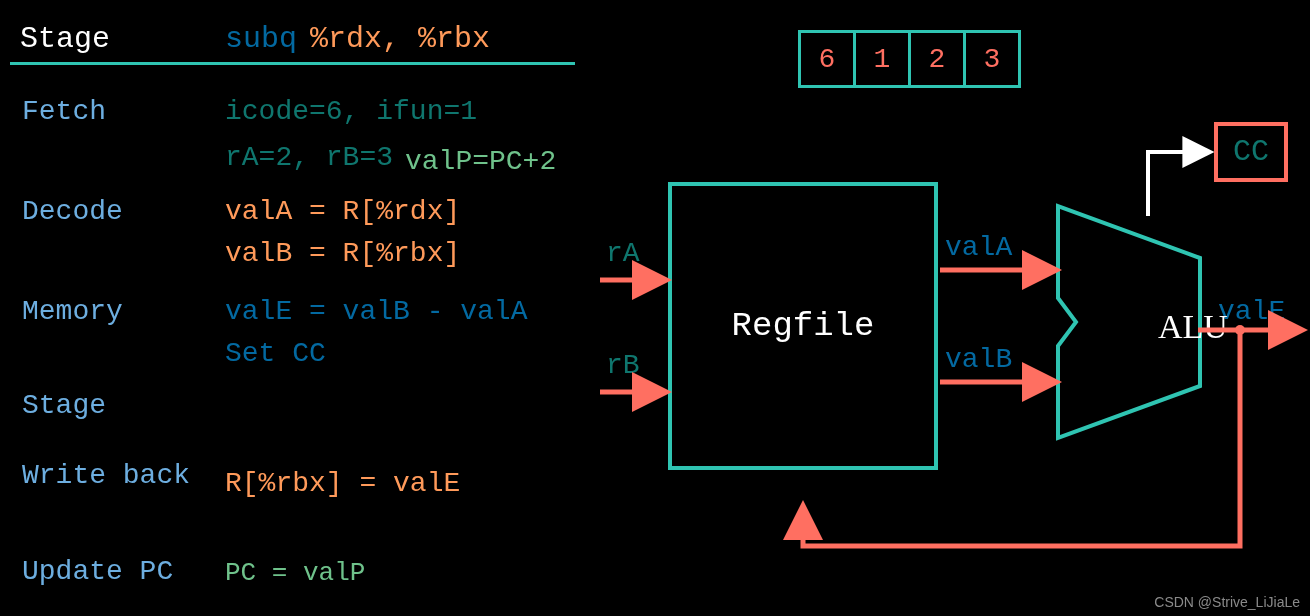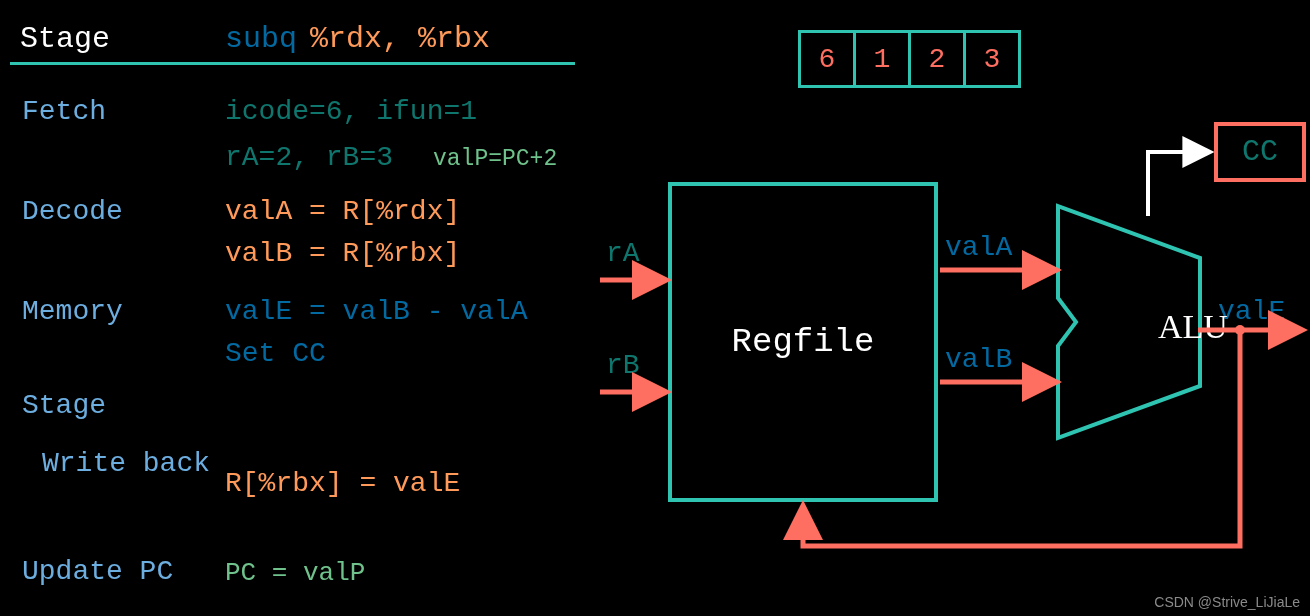--- a/index.html
+++ b/index.html
@@ -32,27 +32,27 @@
     width: 58px; height: 58px;
     border: 3px solid #2fc4b2;
     display: flex; align-items: center; justify-content: center;
     font-size: 28px; color: #ff6f61;
     margin-left: -3px;
   }
   .byte:first-child { margin-left: 0; }
 
   .regfile {
     border: 4px solid #2fc4b2;
-    width: 270px; height: 320px;
+    width: 270px; height: 288px;
     display: flex; align-items: center; justify-content: center;
   }
 
   .ccbox {
     border: 4px solid #ff6f61;
-    width: 92px; height: 60px;
+    width: 74px; height: 60px;
     display: flex; align-items: center; justify-content: center;
   }
 
   .watermark {
     position: absolute;
     right: 10px; bottom: 6px;
     font-family: Arial, sans-serif;
     font-size: 14px;
     color: #8a8a8a;
     margin-left: 38px;
@@ -62,33 +62,33 @@
 <body>
 
 <div class="abs f30 white" style="left:20px; top:22px;">Stage</div>
 <div class="abs f30 yellow" style="left:225px; top:22px;">subq</div>
 <div class="abs f30 orange" style="left:310px; top:22px;">%rdx, %rbx</div>
 <div class="abs hr" style="left:10px; top:62px; width:565px;"></div>
 
 <div class="abs f28 blue" style="left:22px; top:96px;">Fetch</div>
 <div class="abs f28 salmon" style="left:225px; top:96px;">icode=6, ifun=1</div>
 <div class="abs f28 salmon" style="left:225px; top:142px;">rA=2, rB=3</div>
-<div class="abs f28 green" style="left:405px; top:146px; font-size:23px;margin-left:28px;">valP=PC+2</div>
+<div class="abs f28 green" style="left:405px; top:146px; font-size:28px;">valP=PC+2</div>
 
 <div class="abs f28 blue" style="left:22px; top:196px;">Decode</div>
 <div class="abs f28 orange" style="left:225px; top:196px;">valA = R[%rdx]</div>
 <div class="abs f28 orange" style="left:225px; top:238px;">valB = R[%rbx]</div>
 
 <div class="abs f28 blue" style="left:22px; top:296px;">Memory</div>
 <div class="abs f28 yellow" style="left:225px; top:296px;">valE = valB - valA</div>
 <div class="abs f28 yellow" style="left:225px; top:338px;">Set CC</div>
 
 <div class="abs f28 blue" style="left:22px; top:390px;">Stage</div>
 
-<div class="abs f28 blue" style="left:22px; top:448px;margin-left:20px;">Write back</div>
+<div class="abs f28 blue" style="left:22px; top:460px;">Write back</div>
 <div class="abs f28 orange" style="left:225px; top:468px;">R[%rbx] = valE</div>
 
 <div class="abs f28 blue" style="left:22px; top:556px;">Update PC</div>
 <div class="abs f28 green" style="left:225px; top:558px; font-size:26px;">PC = valP</div>
 
 <div class="abs byte-row" style="left:798px; top:30px;">
   <div class="byte">6</div>
   <div class="byte">1</div>
   <div class="byte">2</div>
   <div class="byte">3</div>

